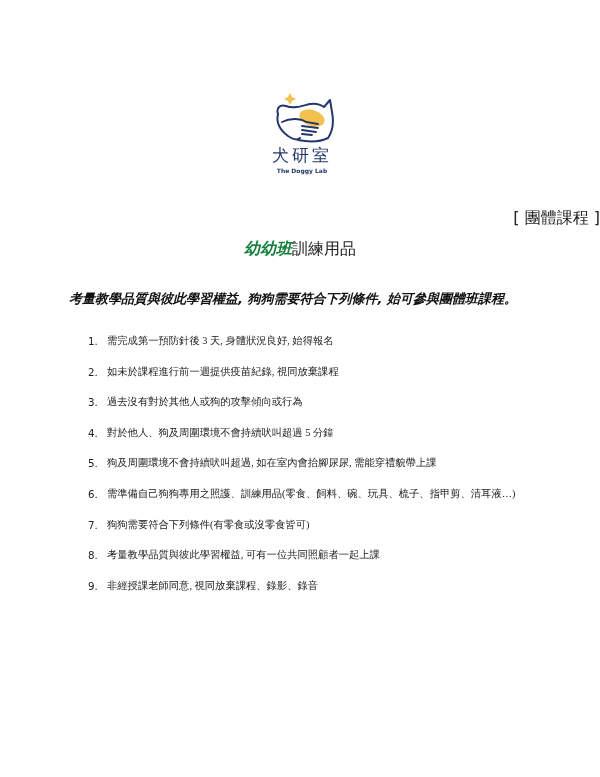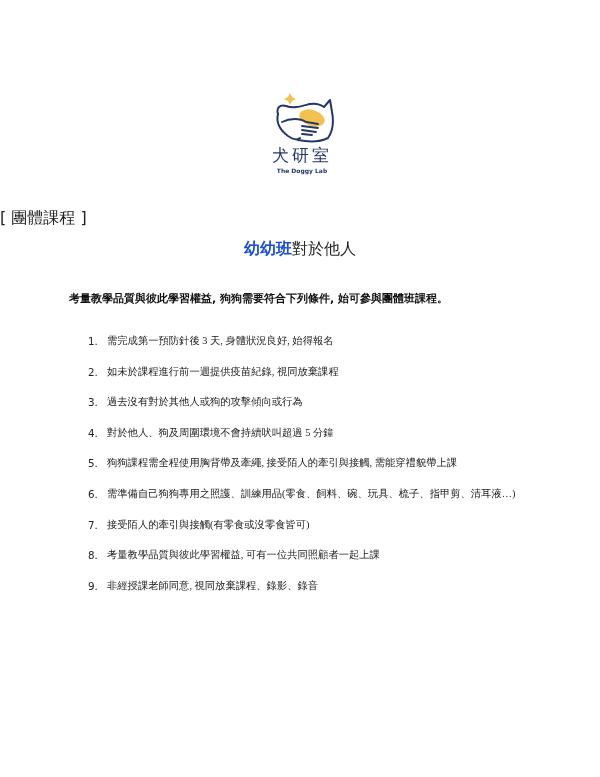--- a/index.html
+++ b/index.html
@@ -43,48 +43,50 @@
       font-size: 6px;
       font-weight: bold;
       color: #24376b;
       line-height: 8px;
     }
     .title-1 {
       position: absolute;
       left: 0;
       width: 600px;
       top: 207px;
-      text-align: left;
+      text-align: right;
       font-size: 16px;
       line-height: 22px;
       color: #222222;
     }
     .title-2 {
       position: absolute;
       left: 0;
       width: 600px;
       top: 238px;
       text-align: center;
       font-size: 16px;
       line-height: 22px;
       color: #222222;
     }
     .title-2 .accent {
-      color: #1d4ed8;
+      color: #15803d;
       font-weight: bold;
+      font-style: italic;
     }
     .intro {
       position: absolute;
       left: 69px;
       top: 291px;
-      font-size: 11px;
+      font-size: 13px;
       font-weight: bold;
       line-height: 16px;
       color: #111111;
       white-space: nowrap;
+      font-style: italic;
     }
     .rules {
       position: absolute;
       left: 88px;
       top: 326px;
       margin: 0;
       padding: 0;
       list-style: none;
     }
     .rule {
@@ -123,21 +125,21 @@
 
     <path d="M20 34 C28 30 38 30 44 34 L56 36 M40 38 L56 40 M40 42 L54 44 M40 46 L50 47" fill="none" stroke="#24376b" stroke-width="1.8" stroke-linecap="round"></path>
   </svg>
   <div class="logo-cn">犬研室</div>
   <div class="logo-en">The Doggy Lab</div>
 </div>
 
 <div class="title-1">[ 團體課程 ]</div>
 
 <div class="title-2">
-  <span class="accent">幼幼班</span><span>對於他人</span>
+  <span class="accent">幼幼班</span><span>訓練用品</span>
 </div>
 
 <div class="intro">考量教學品質與彼此學習權益, 狗狗需要符合下列條件, 始可參與團體班課程。</div>
 
 <ol class="rules">
   <li class="rule">
     <span class="num">1.</span>
     <span class="txt">需完成第一預防針後 3 天, 身體狀況良好, 始得報名</span>
   </li>
   <li class="rule">
@@ -147,29 +149,29 @@
   <li class="rule">
     <span class="num">3.</span>
     <span class="txt">過去沒有對於其他人或狗的攻擊傾向或行為</span>
   </li>
   <li class="rule">
     <span class="num">4.</span>
     <span class="txt">對於他人、狗及周圍環境不會持續吠叫超過 5 分鐘</span>
   </li>
   <li class="rule">
     <span class="num">5.</span>
-    <span class="txt">狗狗課程需全程使用胸背帶及牽繩, 接受陌人的牽引與接觸, 需能穿禮貌帶上課</span>
+    <span class="txt">狗及周圍環境不會持續吠叫超過, 如在室內會抬腳尿尿, 需能穿禮貌帶上課</span>
   </li>
   <li class="rule">
     <span class="num">6.</span>
     <span class="txt">需準備自己狗狗專用之照護、訓練用品(零食、飼料、碗、玩具、梳子、指甲剪、清耳液…)</span>
   </li>
   <li class="rule">
     <span class="num">7.</span>
-    <span class="txt">接受陌人的牽引與接觸(有零食或沒零食皆可)</span>
+    <span class="txt">狗狗需要符合下列條件(有零食或沒零食皆可)</span>
   </li>
   <li class="rule">
     <span class="num">8.</span>
     <span class="txt">考量教學品質與彼此學習權益, 可有一位共同照顧者一起上課</span>
   </li>
   <li class="rule">
     <span class="num">9.</span>
     <span class="txt">非經授課老師同意, 視同放棄課程、錄影、錄音</span>
   </li>
 </ol>

